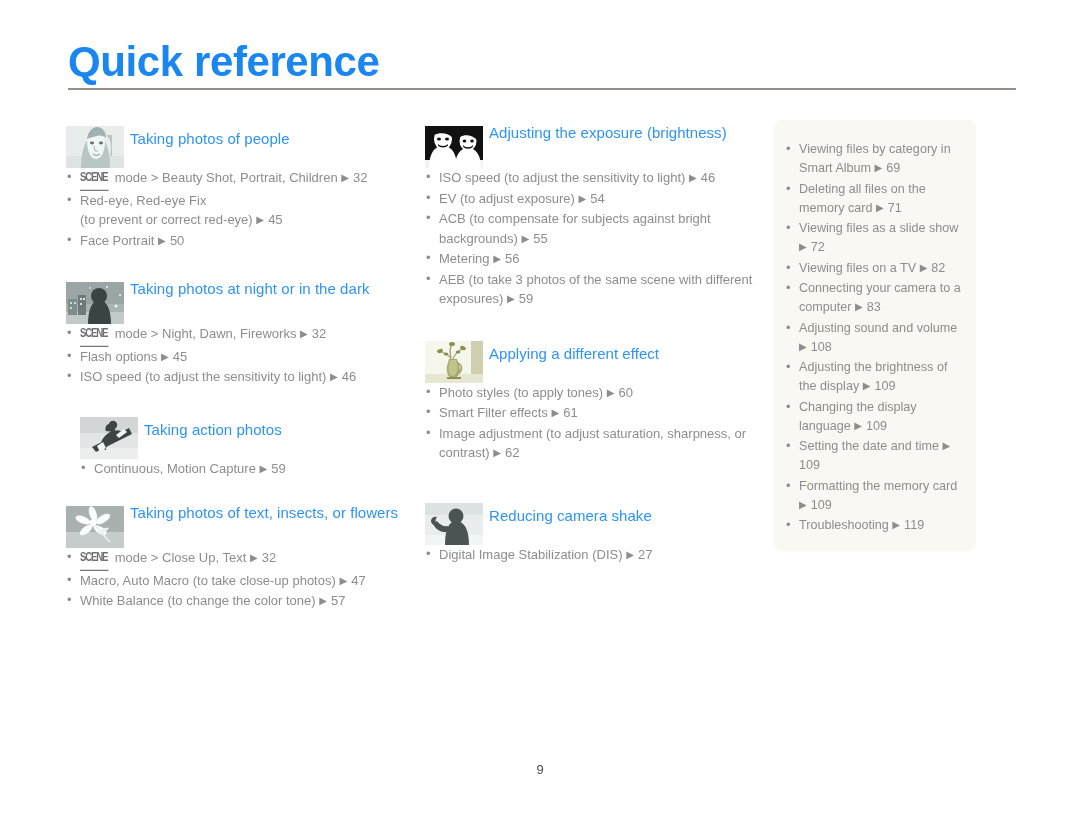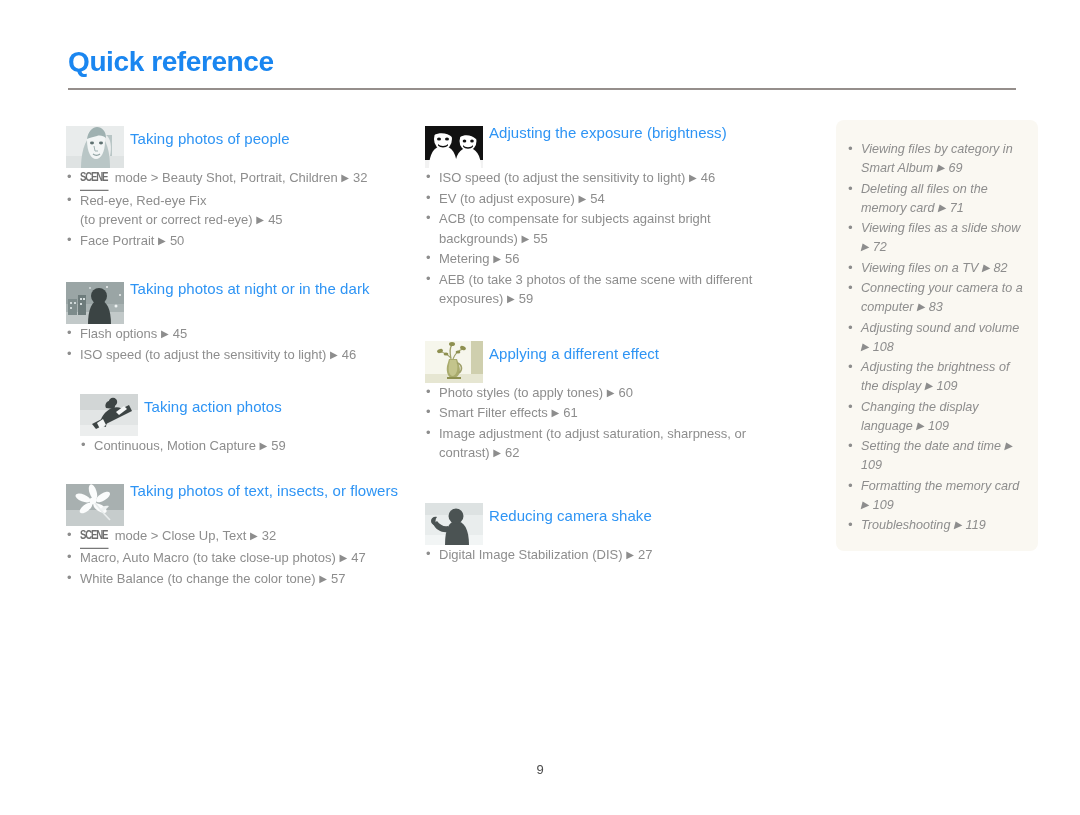--- a/index.html
+++ b/index.html
@@ -19,21 +19,21 @@
   }
 
   
   .page-header {
     position: absolute;
     left: 68px;
     top: 42px;
     width: 948px;
   }
   .page-title {
-    font-size: 28px;
+    font-size: 42px;
     font-weight: bold;
     color: #1a86f0;
     letter-spacing: -0.4px;
     line-height: 40px;
     margin: 0;
     padding: 0 0 6px 0;
     font-family: "Liberation Sans", sans-serif;
   }
   .title-rule {
     height: 2px;
@@ -47,21 +47,21 @@
     left: 0;
     top: 120px;
     width: 1080px;
   }
   .col {
     position: absolute;
     top: 0;
   }
   .col-left  { left: 66px;  width: 340px; }
   .col-mid   { left: 425px; width: 345px; }
-  .col-right { left: 836px; width: 202px; font-style: italic; }
+  .col-right { left: 774px; width: 202px; }
 
   
   .section { position: relative; margin-bottom: 2px; }
 
   .section-head {
     position: relative;
     min-height: 42px;
     padding-left: 64px;
     display: block;
   }
@@ -218,20 +218,21 @@
     <path d="M47 4 A8 8 0 1 0 47 20 A6.6 6.6 0 1 1 47 4 Z" fill="#eef2f2"></path>
     <circle cx="50" cy="24" r="1.5" fill="#eef2f2"></circle>
     <circle cx="41" cy="5" r="1" fill="#eef2f2"></circle>
     <circle cx="54" cy="13" r="1" fill="#eef2f2"></circle>
     <circle cx="24" cy="6" r="0.9" fill="#dde5e5"></circle>
   </svg>
           </div>
           <span class="section-title two-line">Taking photos at night or in the dark</span>
         </div>
         <ul class="items">
+          <li><span class="scene-glyph">SCENE</span><span>mode &gt; Night, Dawn, Fireworks</span> <span class="arrow">▶</span> <span>32</span></li>
           <li><span>Flash options</span> <span class="arrow">▶</span> <span>45</span></li>
           <li><span>ISO speed (to adjust the sensitivity to light)</span> <span class="arrow">▶</span> <span>46</span></li>
         </ul>
       </div>
       <div class="section" style="margin-bottom: 22px; padding-left: 14px;">
         <div class="section-head">
           <div class="thumb">
             <svg id="svg-snowboarder-icon" viewBox="0 0 58 42" xmlns="http://www.w3.org/2000/svg">
     <rect width="58" height="42" fill="#e2e5e5"></rect>
     <rect x="0" y="0" width="58" height="16" fill="#d2d6d6"></rect>

